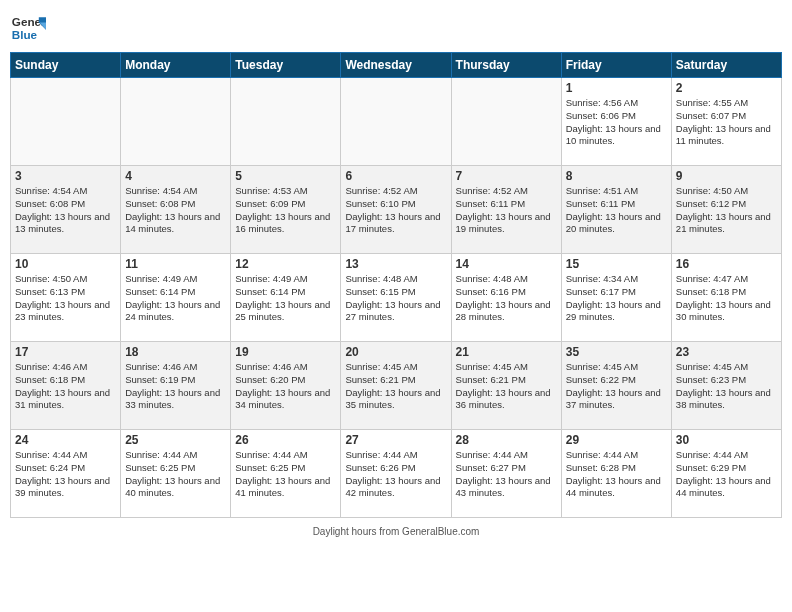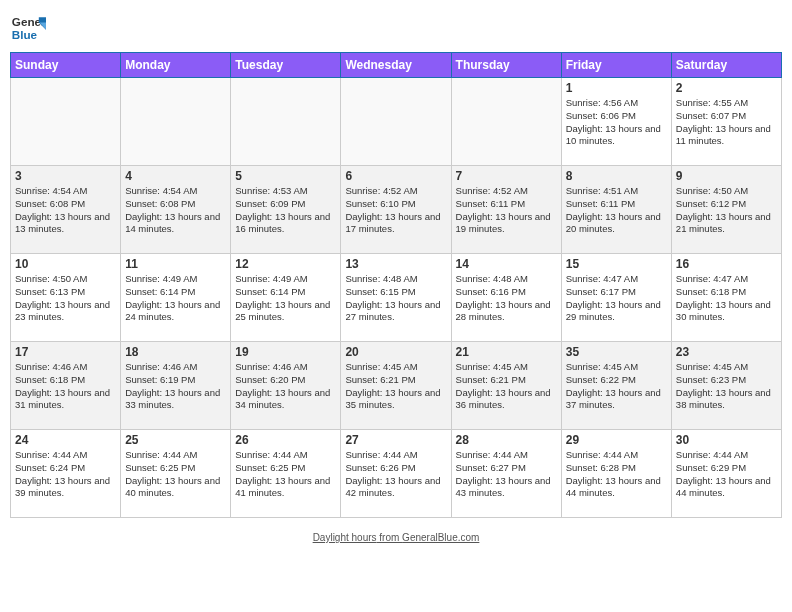--- a/index.html
+++ b/index.html
@@ -37,21 +37,21 @@
       font-size: 15px;
       color: #444;
       font-weight: bold;
     }
     table {
       width: 100%;
       border-collapse: collapse;
       table-layout: fixed;
     }
     th {
-      background-color: #8b5cf6;
+      background-color: #0c4a6e;
       color: #fff;
       font-size: 12px;
       font-weight: bold;
       padding: 5px 4px;
       text-align: left;
       border: 1px solid #1a6faf;
     }
     td {
       border: 1px solid #ccc;
       vertical-align: top;
@@ -76,25 +76,24 @@
       font-size: 12px;
       font-weight: bold;
       margin-bottom: 2px;
     }
     .day-info {
       font-size: 9.5px;
       line-height: 1.35;
       color: #333;
     }
     .footer {
-      margin-top: 14px;
+      margin-top: 8px;
       font-size: 10px;
       color: #555;
       text-align: center;
-      text-decoration: underline;
     }
     .footer-items {
       display: flex;
       justify-content: center;
       gap: 20px;
     }
   </style>
 </head>
 <body>
 
@@ -227,21 +226,21 @@
         </td>
         <td class="has-data">
           <div class="day-number">14</div>
           <div class="day-info">Sunrise: 4:48 AM
 Sunset: 6:16 PM
 Daylight: 13 hours
 and 28 minutes.</div>
         </td>
         <td class="has-data">
           <div class="day-number">15</div>
-          <div class="day-info">Sunrise: 4:47 AM
+          <div class="day-info">Sunrise: 4:34 AM
 Sunset: 6:17 PM
 Daylight: 13 hours
 and 29 minutes.</div>
         </td>
         <td class="has-data">
           <div class="day-number">16</div>
           <div class="day-info">Sunrise: 4:47 AM
 Sunset: 6:18 PM
 Daylight: 13 hours
 and 30 minutes.</div>

